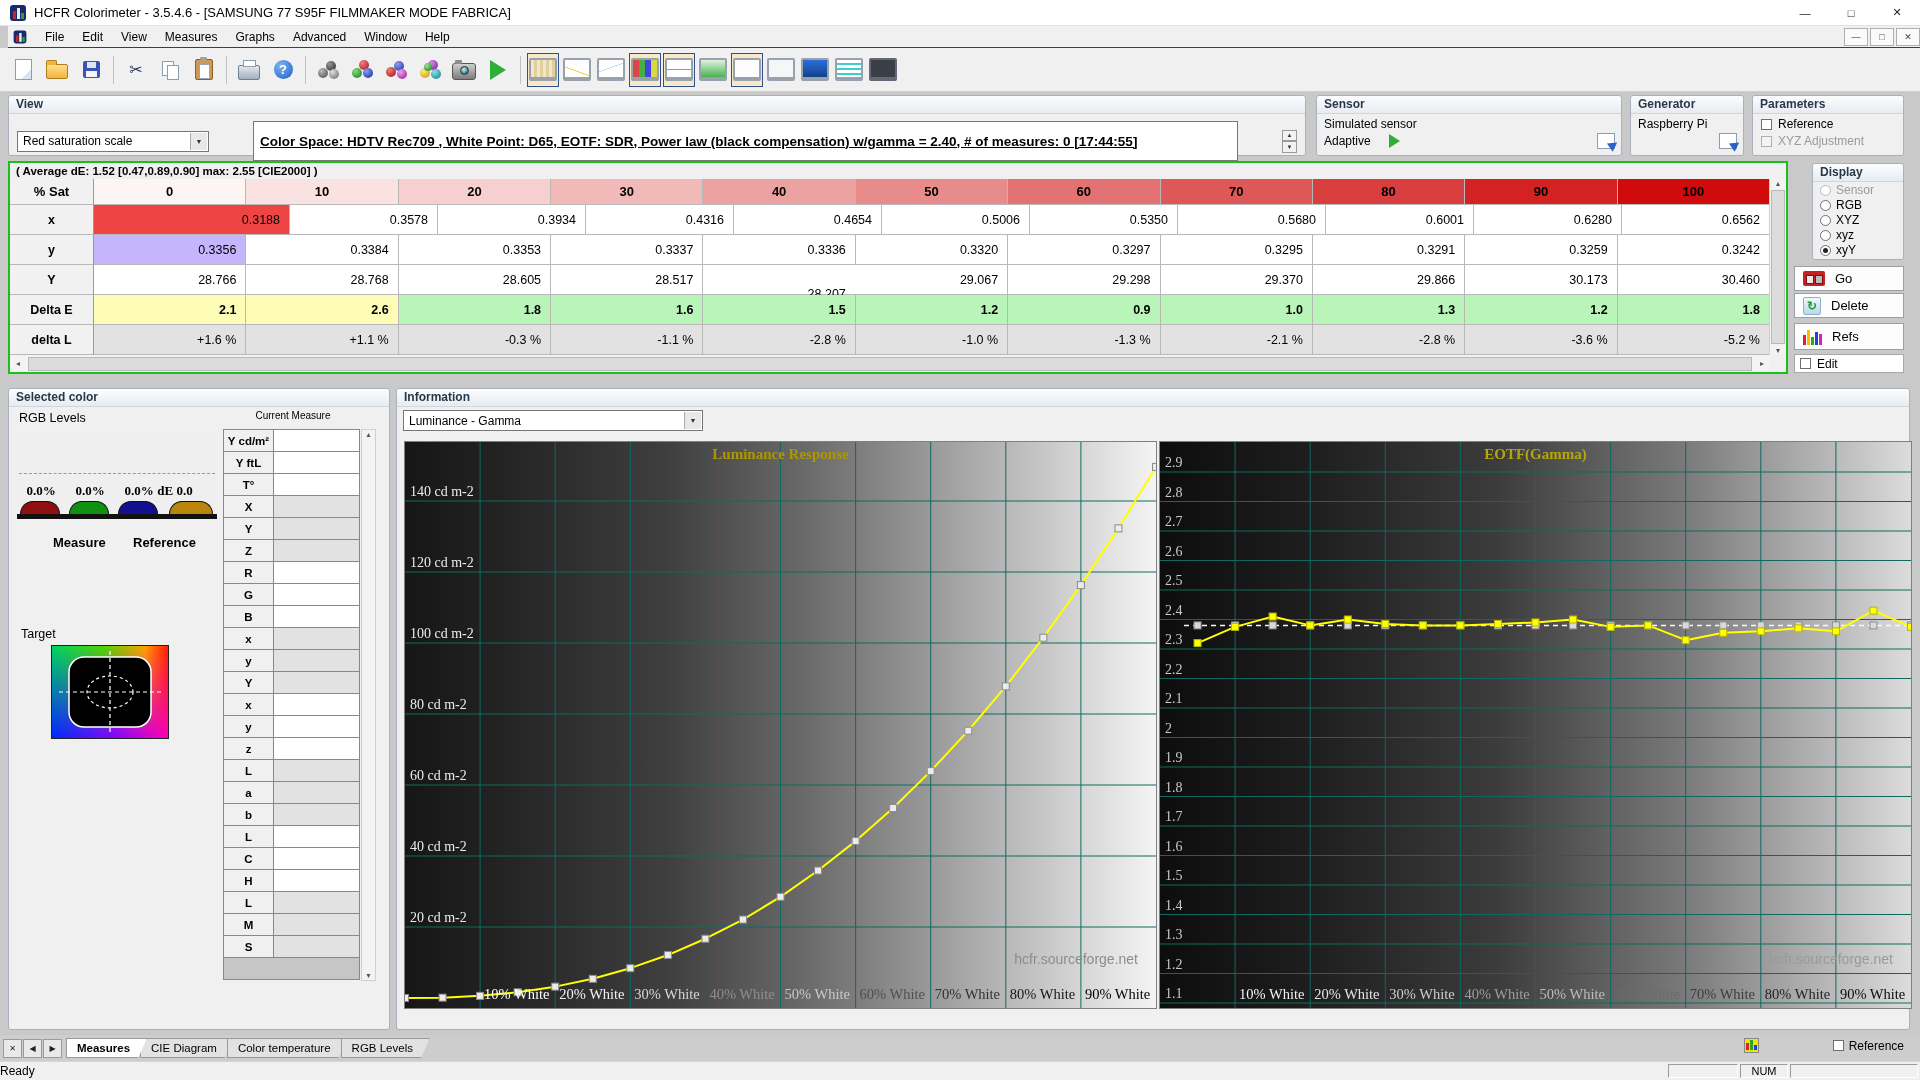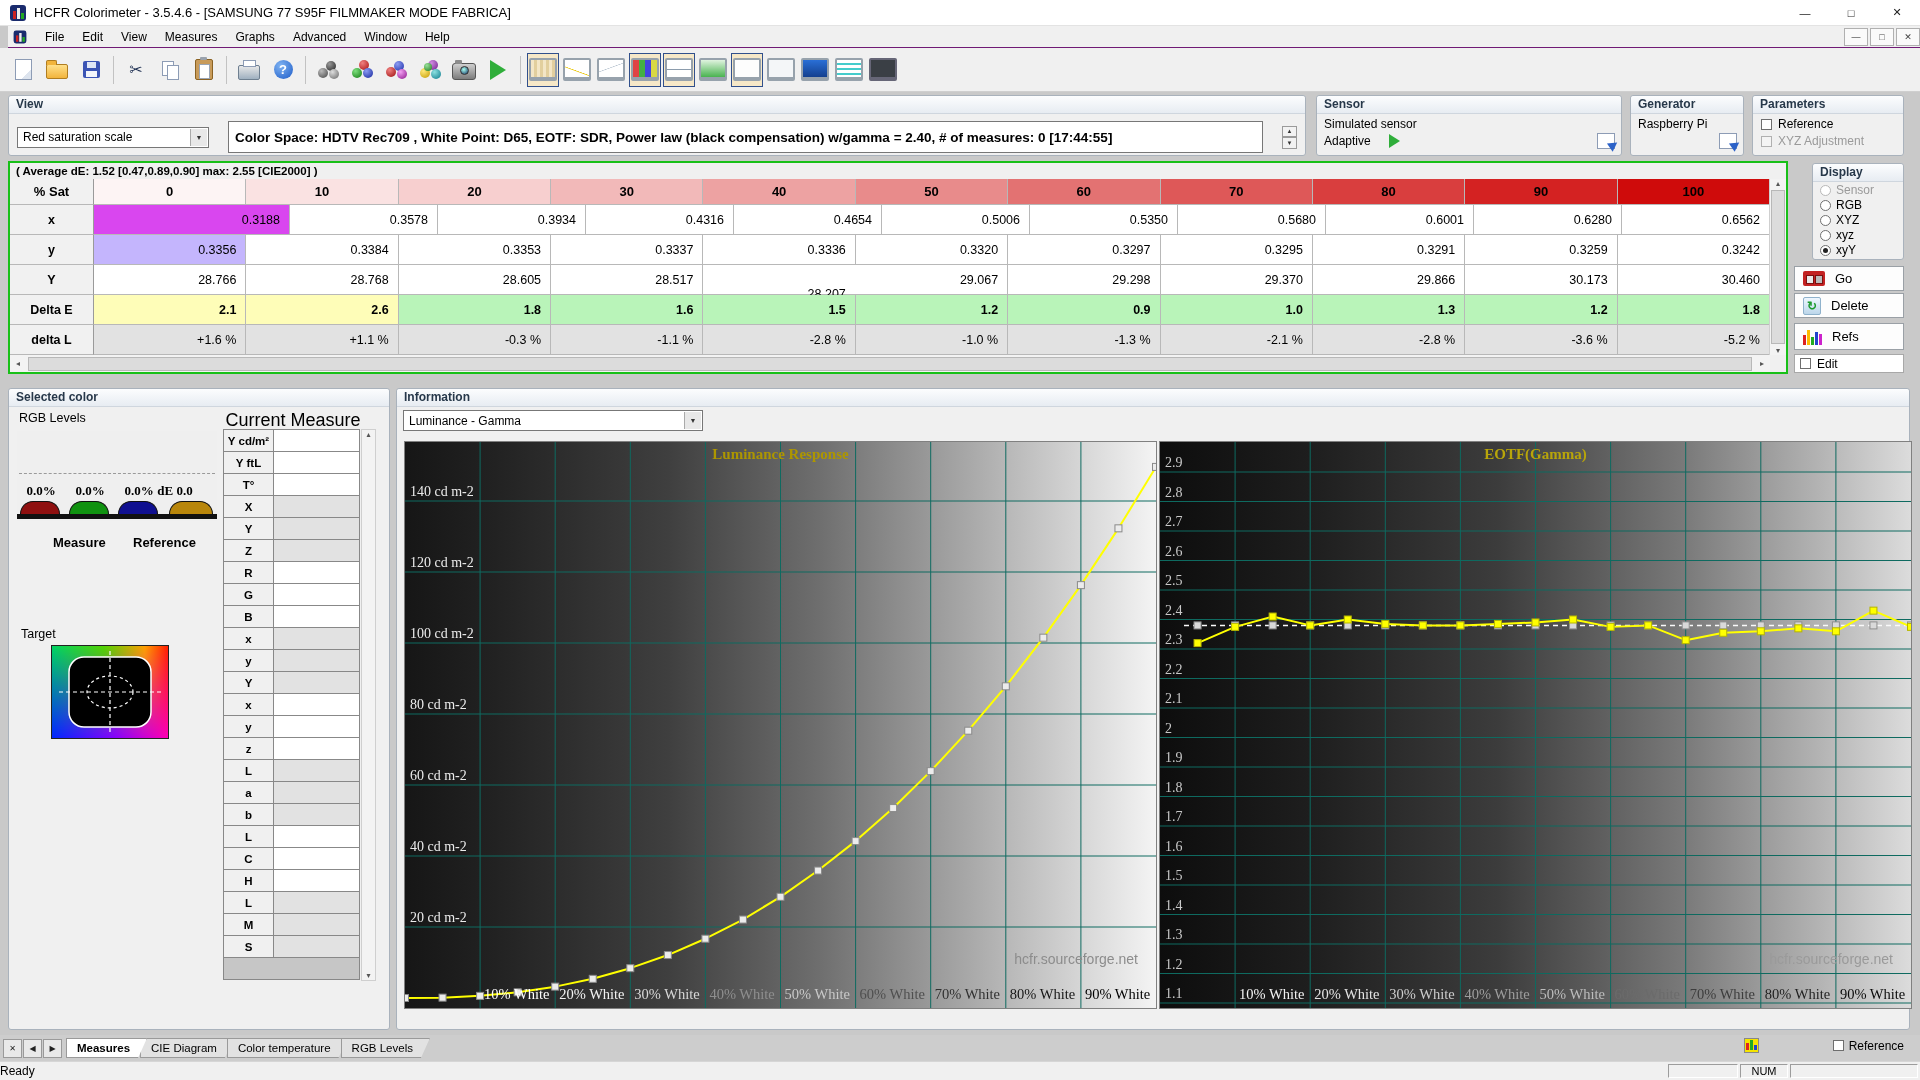--- a/index.html
+++ b/index.html
@@ -68,24 +68,24 @@
   .m6{background:linear-gradient(180deg,#dff3df,#49b34f);}
   .m7{background:#fdfdfd;}
   .m8{background:#f4f6f8;}
   .m9{background:linear-gradient(#2a6fd6,#14408f);}
   .m10{background:repeating-linear-gradient(180deg,#fff 0 3px,#44cccc 3px 5px);}
   .m11{background:#3a3f45;border-color:#667;}
 
   
   .panel{position:absolute;background:#f0f0f0;border:1px solid #a9b2bc;border-radius:3px;box-sizing:border-box;}
   .pcap{height:17px;line-height:17px;padding-left:7px;font-weight:bold;font-size:12px;color:#27384a;background:linear-gradient(#fcfdfe,#e7ecf2);border-bottom:1px solid #cfd6de;border-radius:3px 3px 0 0;}
-  .view-content{display:flex;align-items:center;gap:19px;padding:7px 8px 0 8px;}
+  .view-content{display:flex;align-items:center;gap:44px;padding:7px 8px 0 8px;}
   .combo{background:#fff;border:1px solid #777;height:21px;display:flex;align-items:center;font-size:12px;position:relative;padding-left:5px;box-sizing:border-box;}
   .combo .arrow{position:absolute;right:1px;top:1px;bottom:1px;width:16px;background:#e8e8e8;border-left:1px solid #aaa;display:flex;align-items:center;justify-content:center;font-size:7px;color:#333;}
-  .info-field{background:#fff;border:1px solid #777;height:32px;font-weight:bold;font-size:13.5px;display:flex;align-items:center;padding:0 6px;white-space:nowrap;overflow:hidden;flex:1;box-sizing:border-box;}
+  .info-field{background:#fff;border:1px solid #777;height:40px;font-weight:bold;font-size:13.5px;display:flex;align-items:center;padding:0 6px;white-space:nowrap;overflow:hidden;flex:1;box-sizing:border-box;text-decoration:underline;}
   .spinner{width:15px;height:23px;display:flex;flex-direction:column;}
   .spinner div{flex:1;border:1px solid #9a9a9a;background:#f2f2f2;font-size:6px;display:flex;align-items:center;justify-content:center;color:#333;box-sizing:border-box;}
   .pline{padding:3px 0 0 7px;font-size:12px;white-space:nowrap;}
   .sensor-row2{display:flex;align-items:center;gap:18px;padding:2px 6px 0 7px;}
   .mini-play{width:0;height:0;border-left:11px solid #2fae3a;border-top:7px solid transparent;border-bottom:7px solid transparent;}
   .cfg-icon{margin-left:auto;width:16px;height:14px;background:#fff;border:1px solid #8d9cb5;position:relative;}
   .cfg-icon:after{content:"";position:absolute;right:-4px;bottom:-2px;width:0;height:0;border-left:9px solid #2c62c8;border-top:5px solid transparent;border-bottom:5px solid transparent;transform:rotate(-35deg);}
   .chk-row{display:flex;align-items:center;gap:6px;padding:3px 0 0 8px;font-size:12px;}
   .cb{width:11px;height:11px;background:#fff;border:1px solid #6e6e6e;display:inline-block;box-sizing:border-box;}
   .cb.dis{border-color:#b0b0b0;background:#f4f4f4;}
@@ -115,21 +115,21 @@
   .icon-go{width:22px;height:15px;background:#c32222;border-radius:2px;position:relative;}
   .icon-go:before{content:"";position:absolute;left:3px;top:4px;width:6px;height:7px;background:#e9e9e9;border:1px solid #7a1010;}
   .icon-go:after{content:"";position:absolute;left:12px;top:4px;width:6px;height:7px;background:#bbb;border:1px solid #7a1010;}
   .icon-del{width:16px;height:16px;background:linear-gradient(#eef7ff,#bcd6ea);border:1px solid #8fb2cc;border-radius:2px;display:flex;align-items:center;justify-content:center;color:#1d9b2f;font-weight:bold;font-size:12px;}
   .icon-refs{display:flex;align-items:flex-end;gap:1px;height:16px;}
   .icon-refs i{display:block;width:3px;}
   .edit-box{position:absolute;left:1794px;top:354px;width:110px;height:19px;background:#fff;border:1px solid #a8a8a8;display:flex;align-items:center;gap:6px;padding-left:5px;font-size:12px;box-sizing:border-box;}
 
   
   .rgb-levels-label{position:absolute;left:10px;top:22px;font-size:12.5px;}
-  .cm-title{position:absolute;left:214px;top:21px;width:140px;text-align:center;font-size:18px;}
+  .cm-title{position:absolute;left:214px;top:21px;width:140px;text-align:center;font-size:10px;}
   .rgbbox{position:absolute;left:8px;top:42px;width:200px;height:90px;background:#efefef;}
   .rgbbox .dash{position:absolute;left:2px;right:2px;top:42px;border-top:1px dashed #9a9a9a;}
   .rgbbox .base{position:absolute;left:0;right:0;bottom:2px;height:5px;background:#111;}
   .mound{position:absolute;bottom:7px;width:40px;height:13px;border-radius:20px 20px 0 0;border:1px solid #101010;border-bottom:none;box-sizing:border-box;}
   .mound-r{left:3px;background:#8f1010;}
   .mound-g{left:52px;background:#109210;}
   .mound-b{left:101px;background:#101090;}
   .mound-y{left:152px;width:44px;background:#b8860b;}
   .mlabel{position:absolute;bottom:22px;width:48px;text-align:center;font-family:"Liberation Serif",serif;font-weight:bold;font-size:13px;}
   .mr-label{position:absolute;top:146px;font-weight:bold;font-size:13px;}
@@ -362,21 +362,21 @@
           <div class="mcell" style="background: rgb(237, 162, 162);">40</div>
           <div class="mcell" style="background: rgb(232, 139, 139);">50</div>
           <div class="mcell" style="background: rgb(227, 114, 114);">60</div>
           <div class="mcell" style="background: rgb(222, 88, 88);">70</div>
           <div class="mcell" style="background: rgb(217, 62, 62);">80</div>
           <div class="mcell" style="background: rgb(212, 34, 34);">90</div>
           <div class="mcell" style="background: rgb(207, 11, 11);">100</div>
         </div>
         <div class="mrow">
           <div class="mcell mlab">x</div>
-          <div class="mcell" style="background: #d946ef; padding-left: 48px;">0.3188</div>
+          <div class="mcell" style="background: #ef4444; padding-left: 48px;">0.3188</div>
           <div class="mcell" style="background: rgb(255, 255, 255);">0.3578</div>
           <div class="mcell" style="background: rgb(255, 255, 255);">0.3934</div>
           <div class="mcell" style="background: rgb(255, 255, 255);">0.4316</div>
           <div class="mcell" style="background: rgb(255, 255, 255);">0.4654</div>
           <div class="mcell" style="background: rgb(255, 255, 255);">0.5006</div>
           <div class="mcell" style="background: rgb(255, 255, 255);">0.5350</div>
           <div class="mcell" style="background: rgb(255, 255, 255);">0.5680</div>
           <div class="mcell" style="background: rgb(255, 255, 255);">0.6001</div>
           <div class="mcell" style="background: rgb(255, 255, 255);">0.6280</div>
           <div class="mcell" style="background: rgb(255, 255, 255);">0.6562</div>

